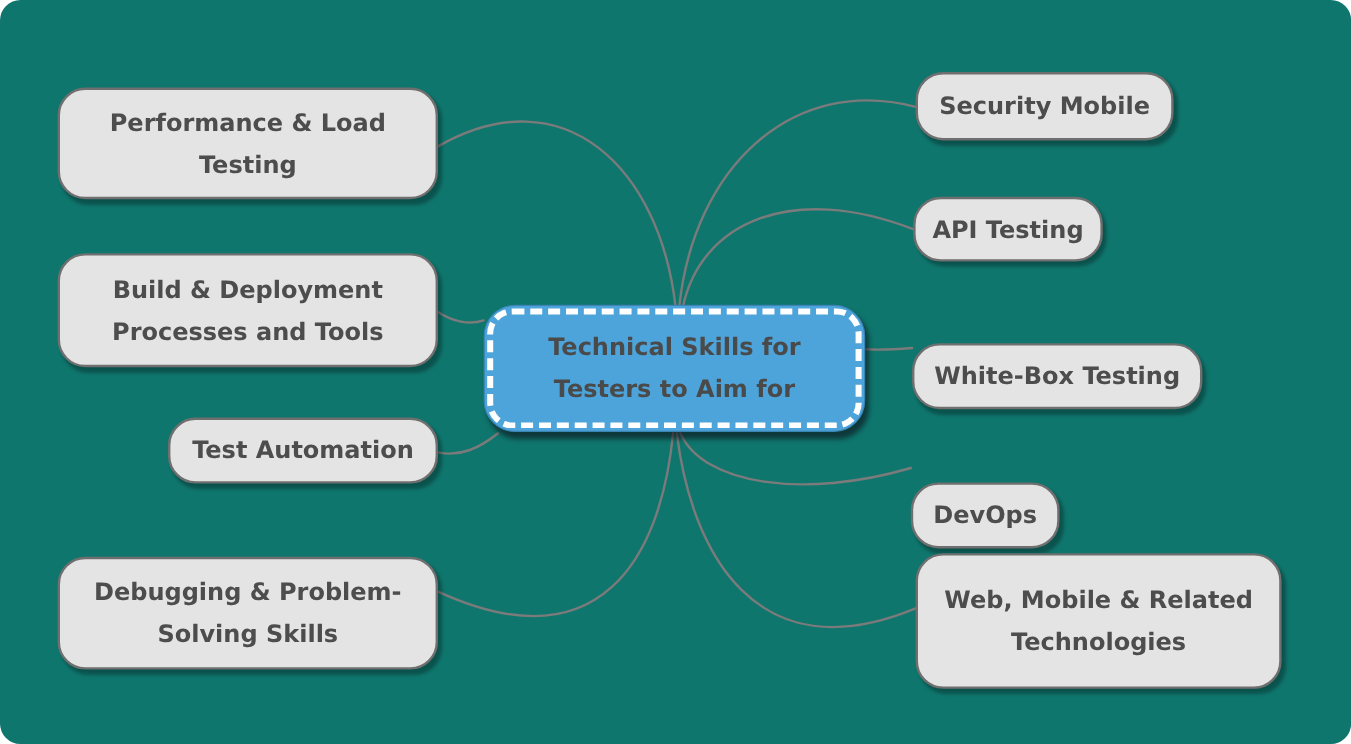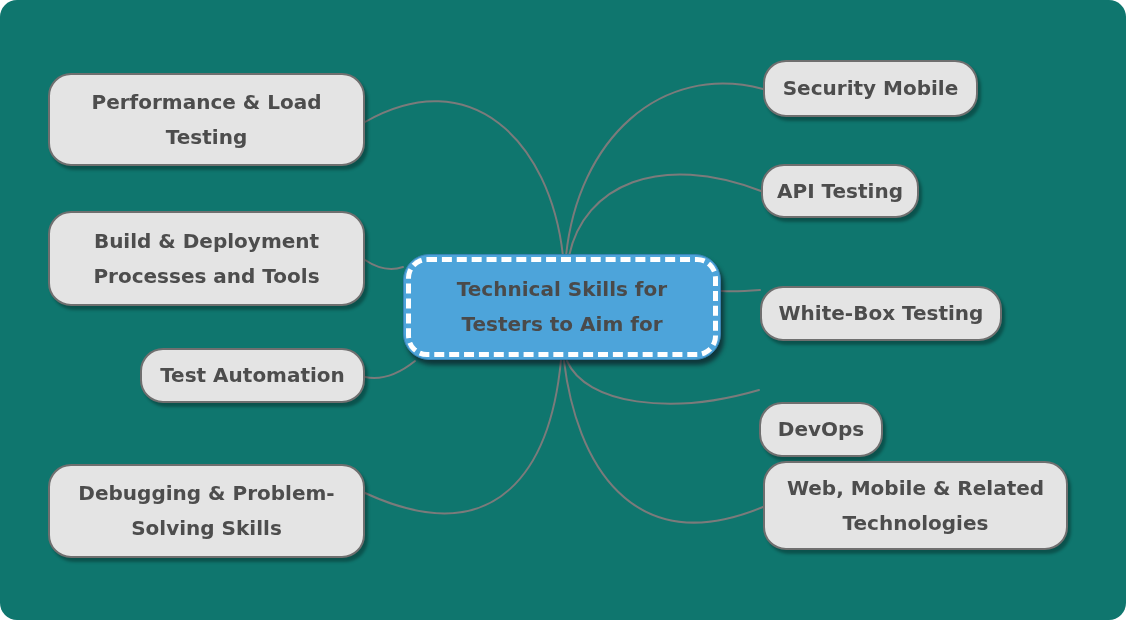--- a/index.html
+++ b/index.html
@@ -114,17 +114,17 @@
   </div>
 
   <div class="node leaf" style="left:760px; top:262px; width:242px; height:55px;margin-top:24px;">
     <span>White-Box Testing</span>
   </div>
 
   <div class="node leaf" style="left:759px; top:362px; width:124px; height:55px;margin-top:40px;">
     <span>DevOps</span>
   </div>
 
-  <div class="node leaf" style="left:763px; top:461px; width:305px; height:89px;">
+  <div class="node leaf" style="left:763px; top:461px; width:305px; height:113px;">
     <span>Web, Mobile &amp; Related Technologies</span>
   </div>
 
 </div>
 
 </body></html>

